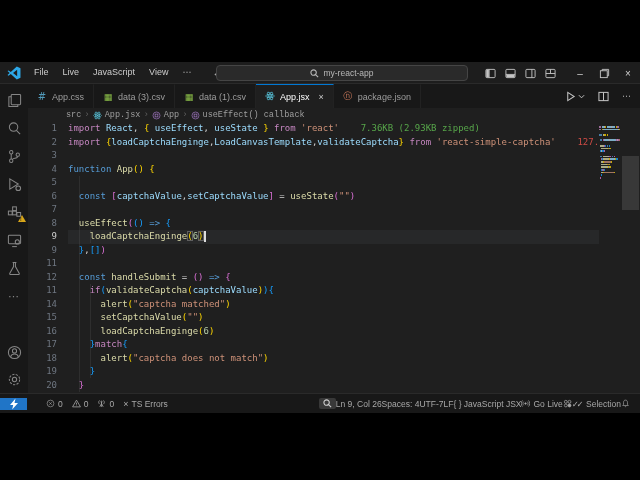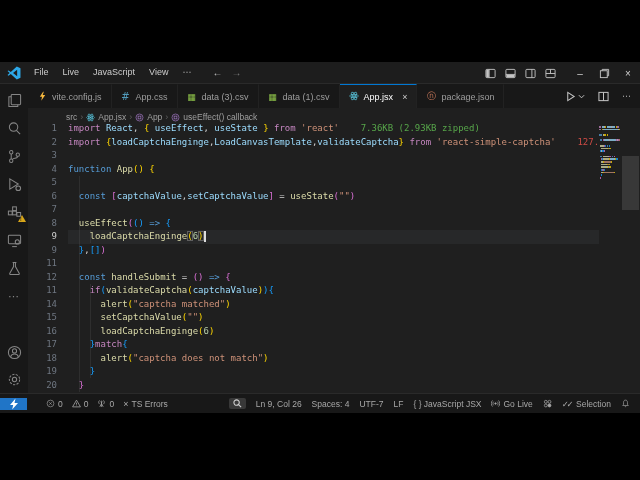--- a/index.html
+++ b/index.html
@@ -48,21 +48,21 @@
   .tab { display:flex; align-items:center; gap:5px; padding:0 9px; font-size:9px;
     color:#9d9d9d; background:#181818; border-right:1px solid #222; border-top:1px solid transparent; }
   .tab.active { background:#1f1f1f; color:#ffffff; border-top:1px solid #0078d4; }
   .tab .ticon { font-size:9px; width:10px; text-align:center; font-family:"DejaVu Sans", sans-serif; }
   .tab .tclose { margin-left:4px; color:#cccccc; font-size:9px; }
   .tab-actions { position:absolute; right:8px; top:0; height:24px; display:flex;
     gap:13px; align-items:center; color:#c5c5c5; }
 
   
   .breadcrumb { height:14px; flex:0 0 14px; background:#1f1f1f; display:flex;
-    align-items:flex-end; padding-left:38px; font-size:8.5px; color:#9f9f9f; gap:3px; }
+    align-items:center; padding-left:38px; font-size:8.5px; color:#9f9f9f; gap:3px;font-family:Liberation Mono, monospace; }
   .bc-sep { color:#5f5f5f; font-size:9px; }
   .bc-item { display:flex; align-items:center; gap:3px; }
 
   
   .editor { flex:1; position:relative; background:#1f1f1f; overflow:hidden;
     font-family:"DejaVu Sans Mono", monospace; font-size:9px; }
   .gutter { position:absolute; left:0; top:0; width:40px; bottom:0; }
   .lnum { height:13.5px; line-height:13.5px; text-align:right; padding-right:11px;
     color:#6e7681; }
   .lnum.active { color:#cccccc; }
@@ -81,21 +81,21 @@
   .scrollbar { position:absolute; right:0; top:0; bottom:0; width:19px; background:#1f1f1f; z-index:3; }
   .scroll-thumb { position:absolute; right:1px; top:34px; width:17px; height:54px;
     background:rgba(121,121,121,0.28); }
 
   
   .statusbar { height:20px; flex:0 0 20px; background:#181818; border-top:1px solid #2a2a2a;
     display:flex; align-items:center; font-size:8.5px; color:#a8a8a8; }
   .sb-remote { width:27px; height:100%; background:#2075c7; color:#fff; display:flex;
     align-items:center; justify-content:center; }
   .sb-left { display:flex; align-items:center; gap:9px; margin-left:8px; }
-  .sb-right { margin-left:auto; display:flex; align-items:center; gap:10px; margin-right:10px; }
+  .sb-right { margin-left:auto; display:flex; align-items:center; margin-right:10px; }
   .sb-item { display:flex; align-items:center; gap:3px; white-space:nowrap; }
   .sb-item svg { width:9px; height:9px; stroke:#a8a8a8; fill:none; stroke-width:1.1; }
   .sb-box { background:#383838; border-radius:2px; padding:1px 4px; display:flex; align-items:center; }
   .dblcheck { letter-spacing:-2.5px; padding-right:2px; }
 </style>
 </head>
 <body>
 
 <div class="stage">
   <div class="app">
@@ -108,20 +108,27 @@
           <div class="menu-item">File</div>
           <div class="menu-item">Live</div>
           <div class="menu-item">JavaScript</div>
           <div class="menu-item">View</div>
           <div class="menu-item">⋯</div>
         </div>
       <div class="nav-arrows">
         <span>←</span>
         <span style="color:#7e7e7e">→</span>
       </div>
+      <div class="searchbox">
+        <svg width="9" height="9" viewBox="0 0 10 10">
+          <circle cx="4" cy="4" r="3" stroke="#b8b8b8" fill="none" stroke-width="1.2"></circle>
+          <line x1="6.2" y1="6.2" x2="9" y2="9" stroke="#b8b8b8" stroke-width="1.2"></line>
+        </svg>
+        <span>my-react-app</span>
+      </div>
       <div class="wincontrols">
         <div class="layout-icons">
           <svg class="lic" viewBox="0 0 12 12">
               <rect x="1" y="1.5" width="10" height="9" rx="1"></rect>
               <line x1="4.5" y1="1.5" x2="4.5" y2="10.5"></line>
               <rect x="1.4" y="2" width="2.8" height="8" fill="#c5c5c5" stroke="none"></rect>
             </svg>
           <svg class="lic" viewBox="0 0 12 12">
               <rect x="1" y="1.5" width="10" height="9" rx="1"></rect>
               <line x1="1" y1="7" x2="11" y2="7"></line>
@@ -215,26 +222,20 @@
                 <circle cx="8" cy="8" r="5.5" stroke-dasharray="2.4 1.4"></circle>
                 <circle cx="8" cy="8" r="2.3"></circle>
               </svg>
             </div>
           </div>
       </div>
 
       <div class="editorcol">
         <div class="tabbar">
           <div id="tabs" style="display:flex;">
-              <div class="tab">
-                <span class="ticon"><svg width="10" height="10" viewBox="0 0 14 14" style="stroke:#f7b93e;fill:none;stroke-width:1.1">
-                    <path d="M8.5 1 L4 8 H7 L6 13.5 L11.5 5.5 H8 L9.5 1 Z" style="fill:#f7b93e;stroke:none"></path>
-                  </svg></span>
-                <span>vite.config.js</span>
-              </div>
               <div class="tab">
                 <span class="ticon"><span style="color:#519aba;font-size:10px;font-family:'DejaVu Sans',sans-serif;">#</span></span>
                 <span>App.css</span>
               </div>
               <div class="tab">
                 <span class="ticon"><span style="color:#8dc149;font-size:9px;font-family:'DejaVu Sans',sans-serif;">▦</span></span>
                 <span>data (3).csv</span>
               </div>
               <div class="tab">
                 <span class="ticon"><span style="color:#8dc149;font-size:9px;font-family:'DejaVu Sans',sans-serif;">▦</span></span>

